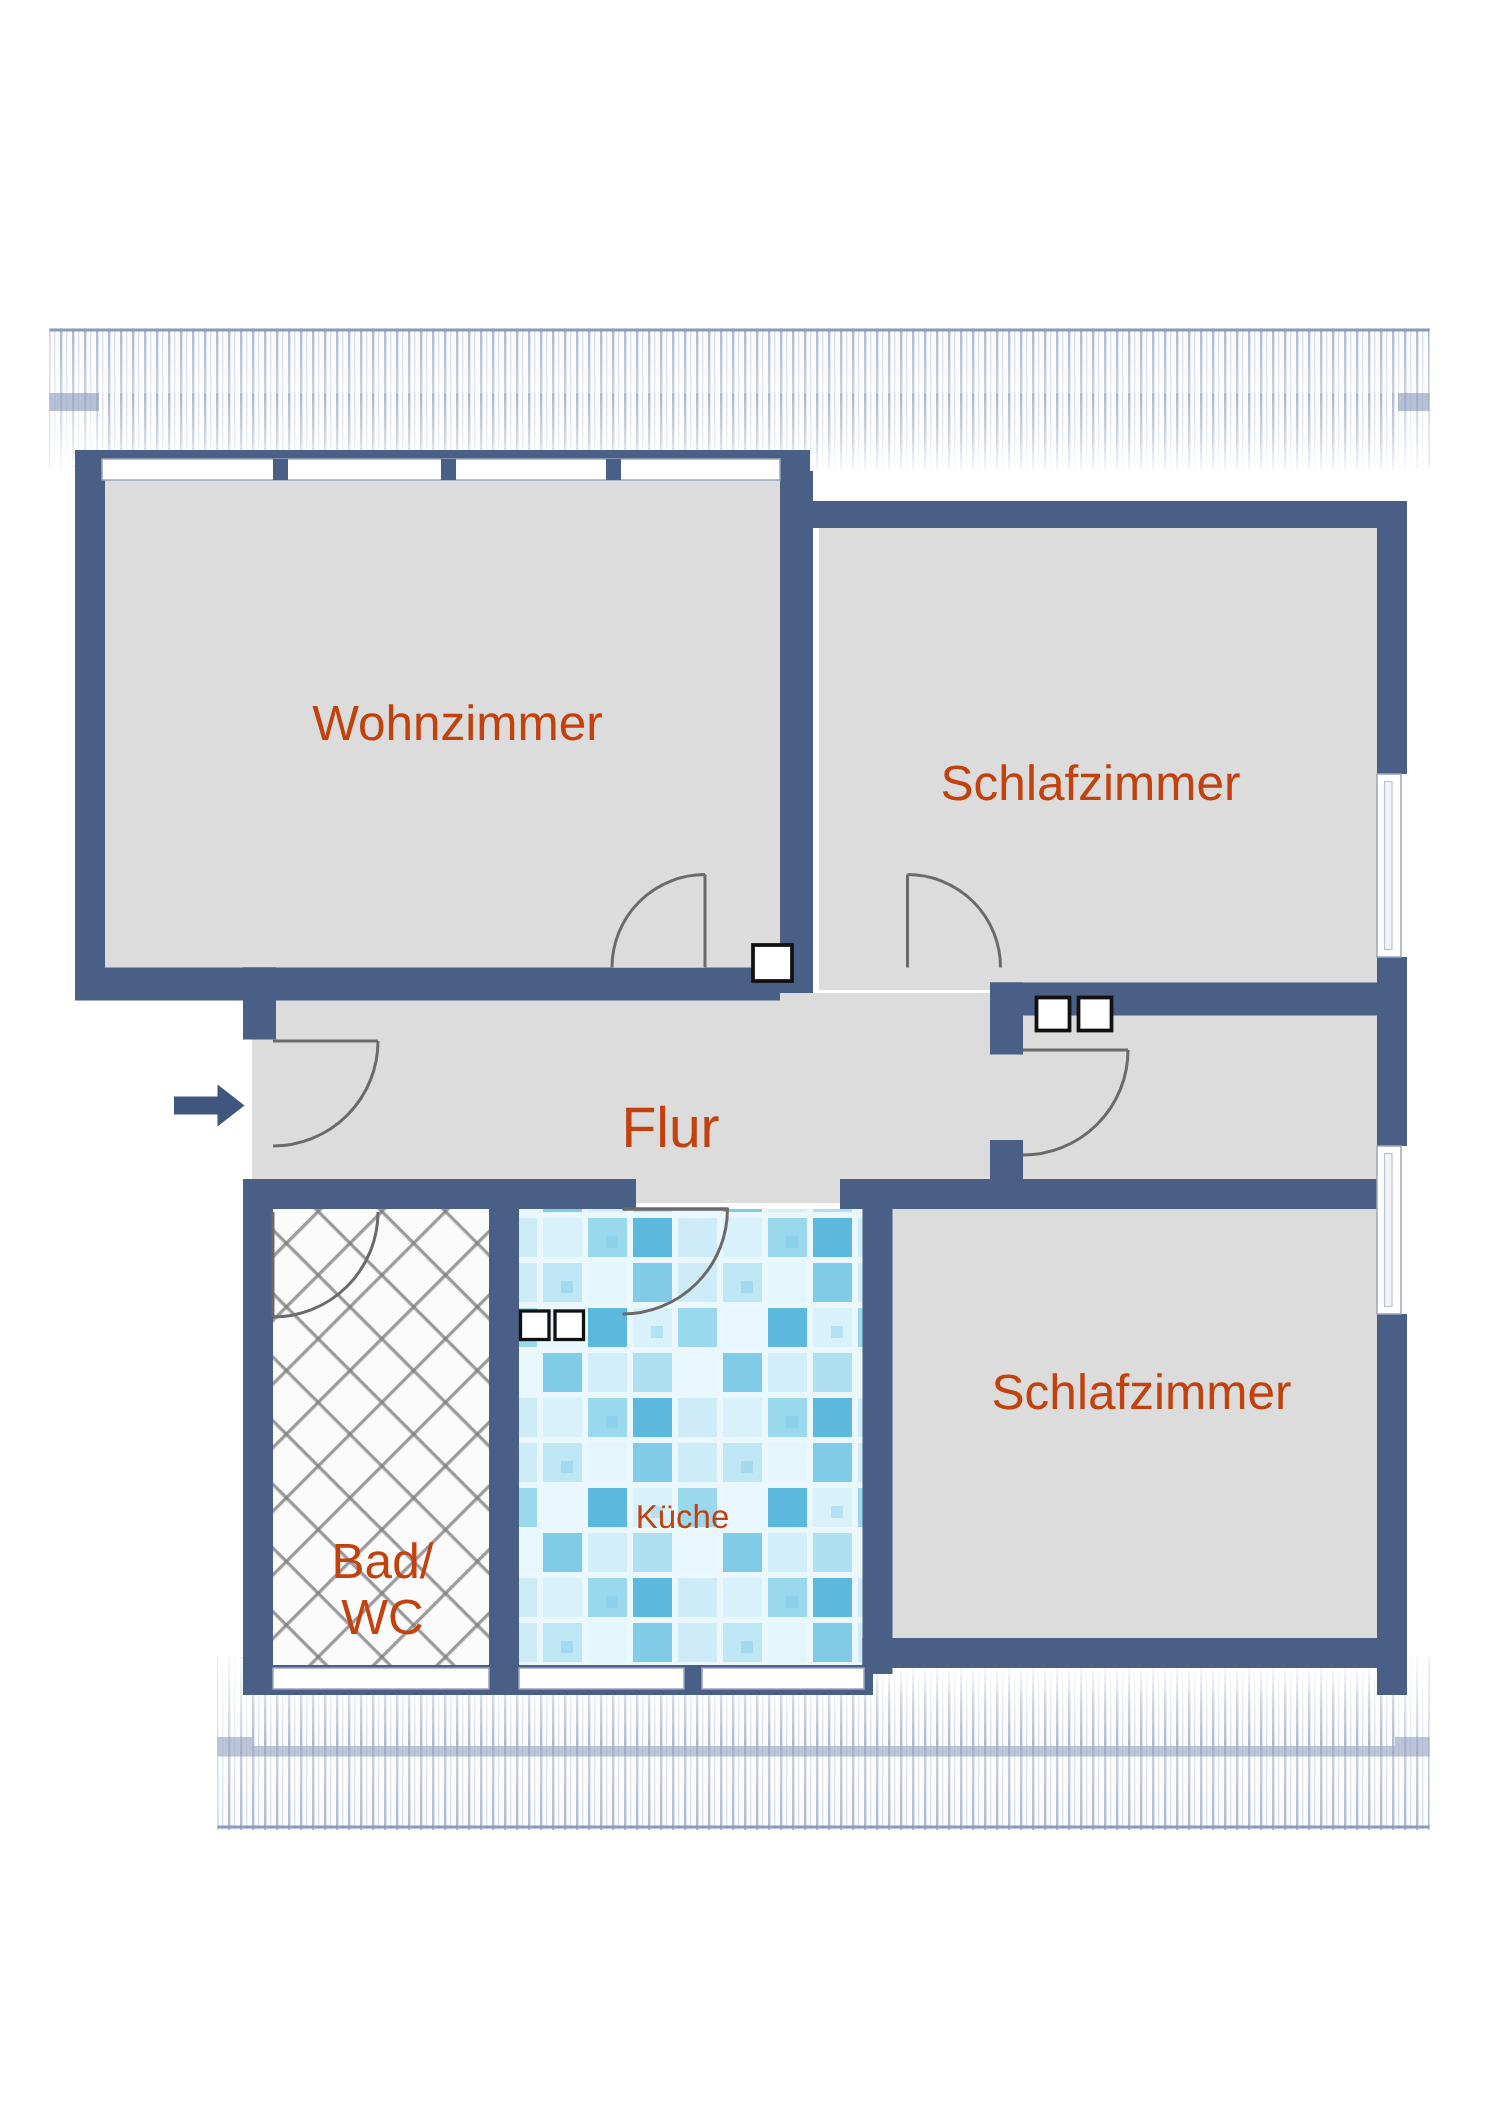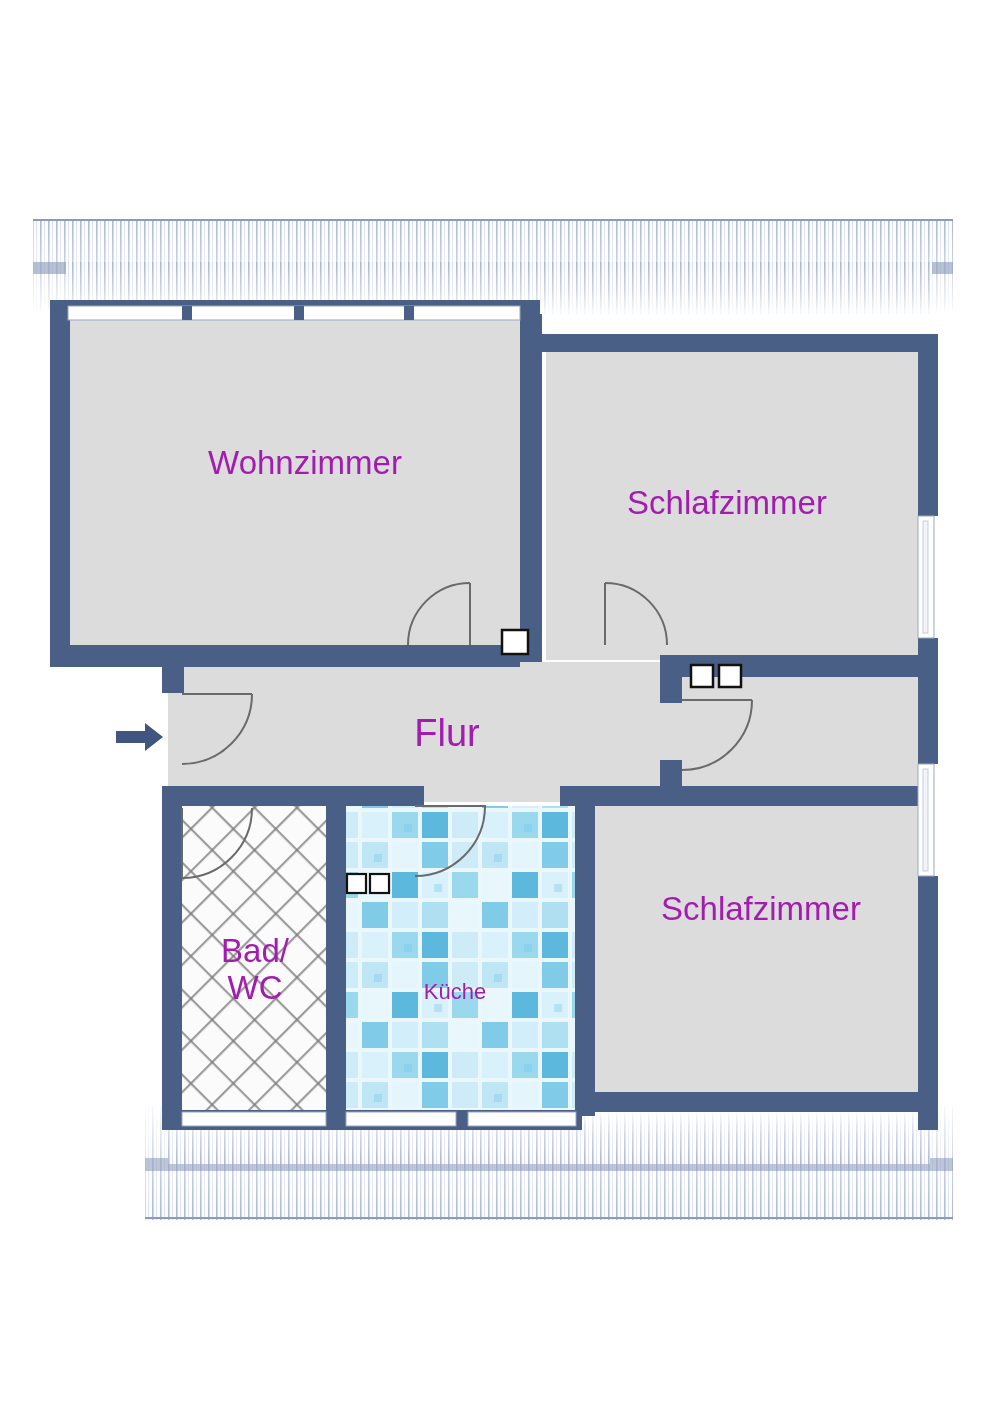--- a/index.html
+++ b/index.html
@@ -2,28 +2,29 @@
 <html><head>
 <meta charset="utf-8">
 <title>Grundriss</title>
 <style>
   html,body{margin:0;padding:0;background:#ffffff;}
   body{width:1000px;height:1415px;font-family:"Liberation Sans","DejaVu Sans",sans-serif;}
   #plan{position:relative;width:1000px;height:1415px;background:#ffffff;overflow:hidden;}
   svg.layer{position:absolute;left:0;top:0;width:1000px;height:1415px;}
   .roomlabel{
     position:absolute;
-    color:#a21caf;
+    color:#c2410c;
     font-family:"Liberation Sans","DejaVu Sans",sans-serif;
     font-weight:400;
     white-space:pre-line;
     text-align:center;
     line-height:1.12;
     transform:translate(-50%,-50%);
     pointer-events:none;
+    margin-top:20px;
   }
 </style>
 </head>
 <body>
 
 <div id="plan">
 
   <svg class="layer" viewBox="0 0 1000 1415">
     <defs>
 
@@ -259,18 +260,18 @@
   </svg>
 
   <div class="roomlabel" style="left:305px;top:463px;font-size:33px;">Wohnzimmer</div>
 
   <div class="roomlabel" style="left:727px;top:503px;font-size:33px;">Schlafzimmer</div>
 
   <div class="roomlabel" style="left:447px;top:733px;font-size:38px;">Flur</div>
 
   <div class="roomlabel" style="left:761px;top:909px;font-size:33px;">Schlafzimmer</div>
 
-  <div class="roomlabel" style="left:255px;top:970px;font-size:33px;">Bad/
+  <div class="roomlabel" style="left:255px;top:1040px;font-size:33px;">Bad/
 WC</div>
 
   <div class="roomlabel" style="left:455px;top:992px;font-size:22px;">Küche</div>
 
 </div>
 
 </body></html>

